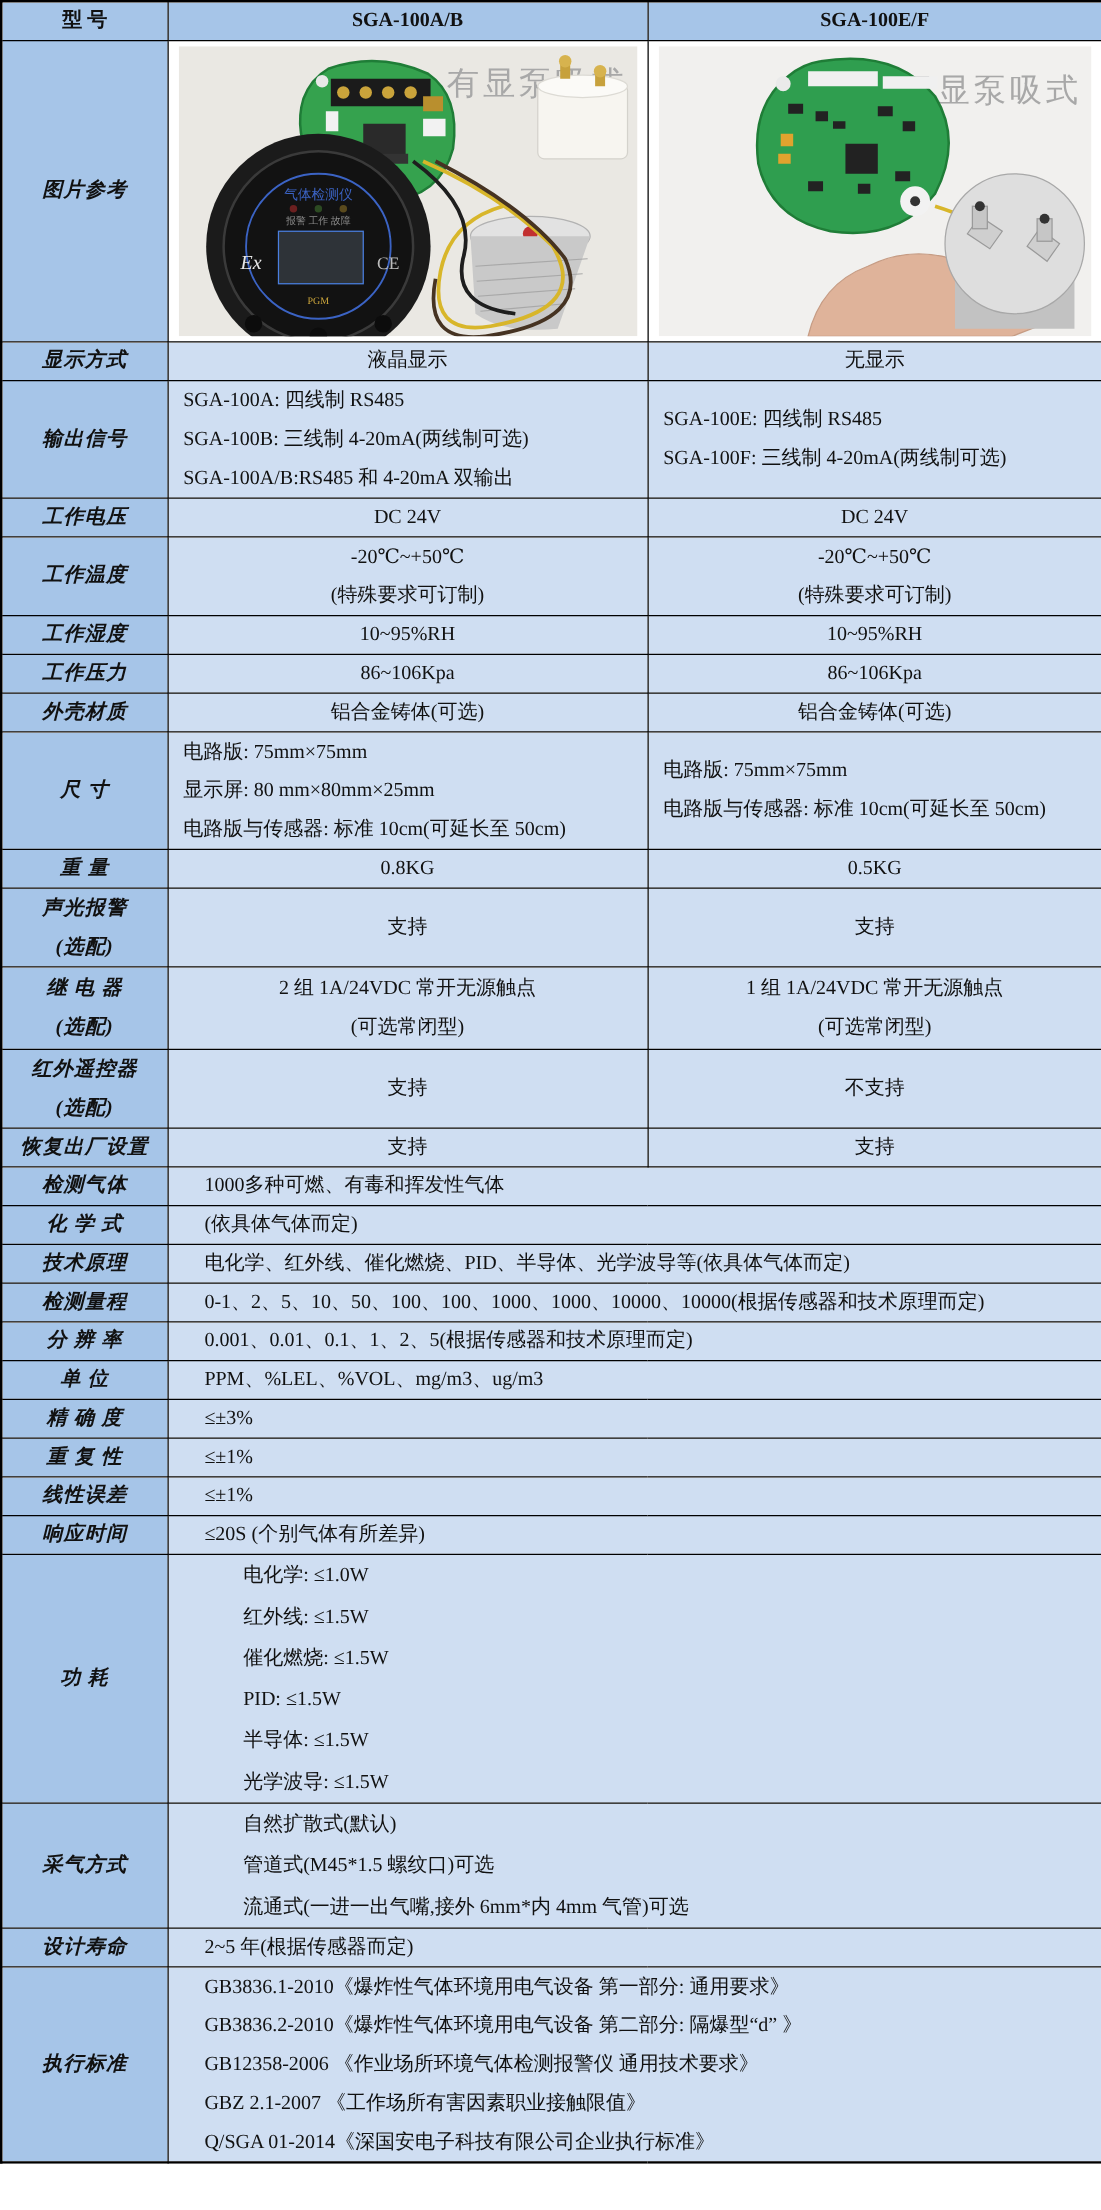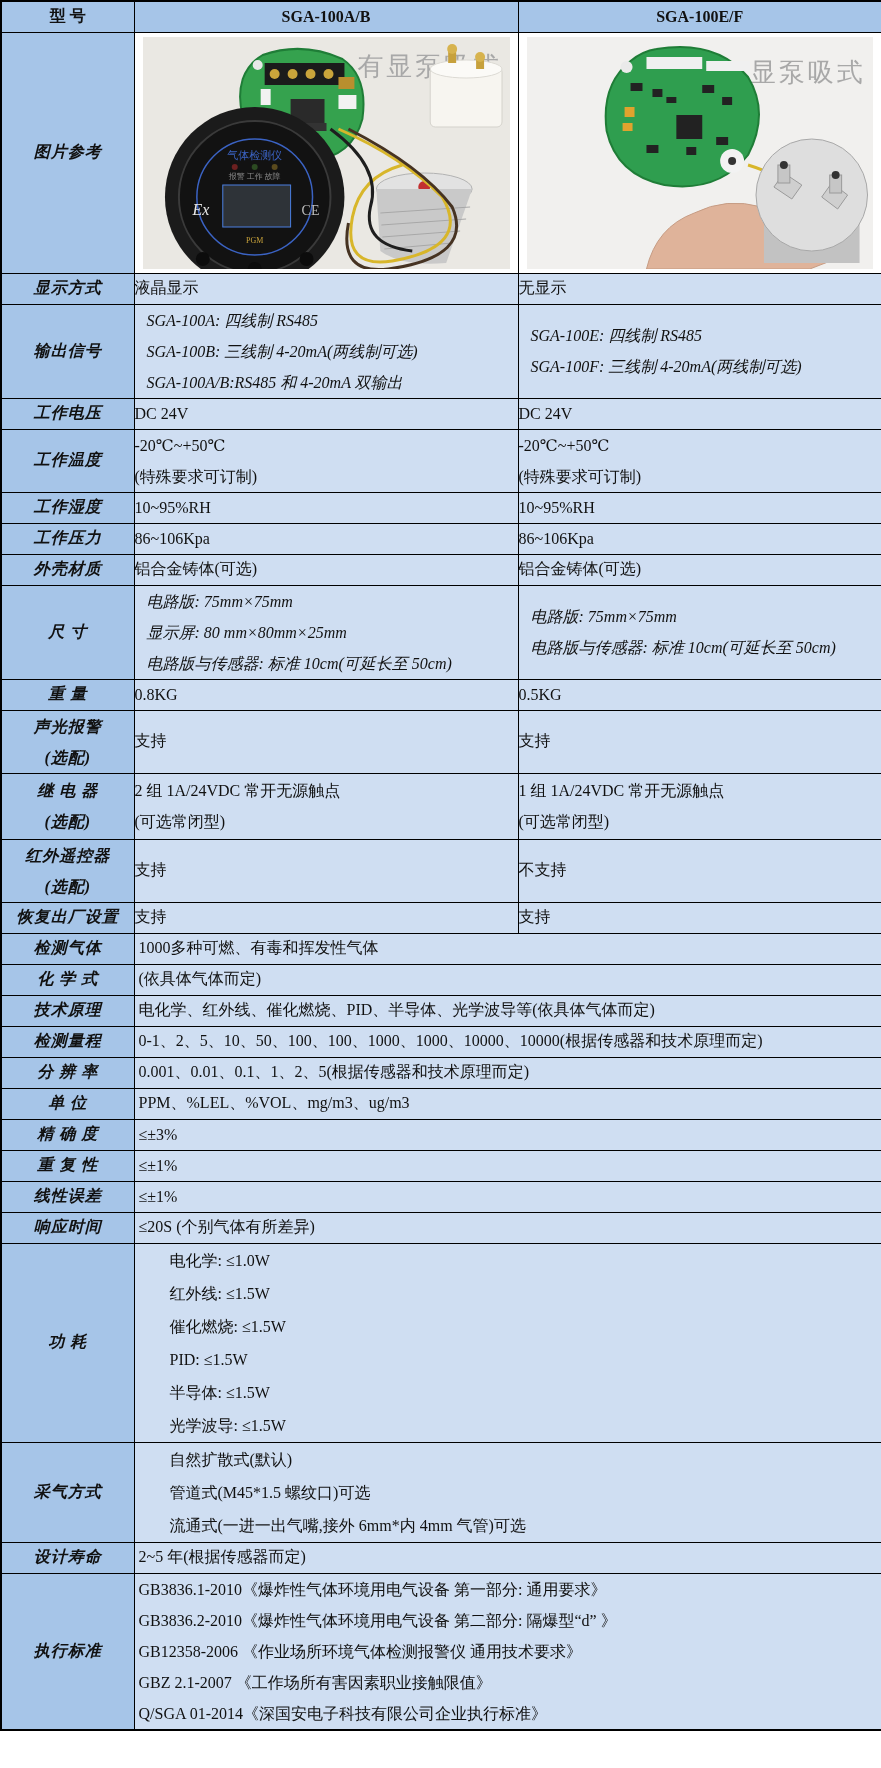--- a/index.html
+++ b/index.html
@@ -4,23 +4,23 @@
 <style>
   :root{
     --header-bg:#a6c5e8; --label-bg:#a6c5e8; --cell-bg:#cfdef2;
     --border:#000000; --text:#111111; --watermark:#a0a0a0;
   }
   *{box-sizing:border-box; margin:0; padding:0;}
   body{width:881px; font-family:"Liberation Serif","DejaVu Serif",serif; color:var(--text); background:#ffffff;}
   table{border-collapse:collapse; table-layout:fixed; width:881px; border:2px solid var(--border);}
   td{border:1px solid var(--border); font-size:16px; vertical-align:middle; overflow:hidden;}
   .lbl{background:var(--label-bg); text-align:center; font-weight:bold; letter-spacing:1px;font-style:italic;}
-  .cell{background:var(--cell-bg); }
-  .cell.left{text-align:left; padding-left:12px;font-style:italic;}
-  .full{background:var(--cell-bg); text-align:left; padding-left:4px;}
+  .cell{background:var(--cell-bg); text-align:center;}
+  .cell.left{text-align:left; padding-left:12px;}
+  .full{background:var(--cell-bg); text-align:left; padding-left:29px;}
   .hdr td{background:var(--header-bg); text-align:center; font-weight:bold; height:31px;margin-top:44px;}
   .ln{height:31px; line-height:31px; white-space:nowrap;}
   .ln-lg{height:33px; line-height:33px; white-space:nowrap;margin-left:31px;}
   .r31 td{height:31px;}
   .r62 td{height:62px;}
   .r66 td{height:66px;}
   .r93 td{height:93px;}
   .photo-td{background:#ffffff; padding:4px 8px; height:240px;}
   .photo-td svg{display:block; width:100%; height:232px;}
 </style>

